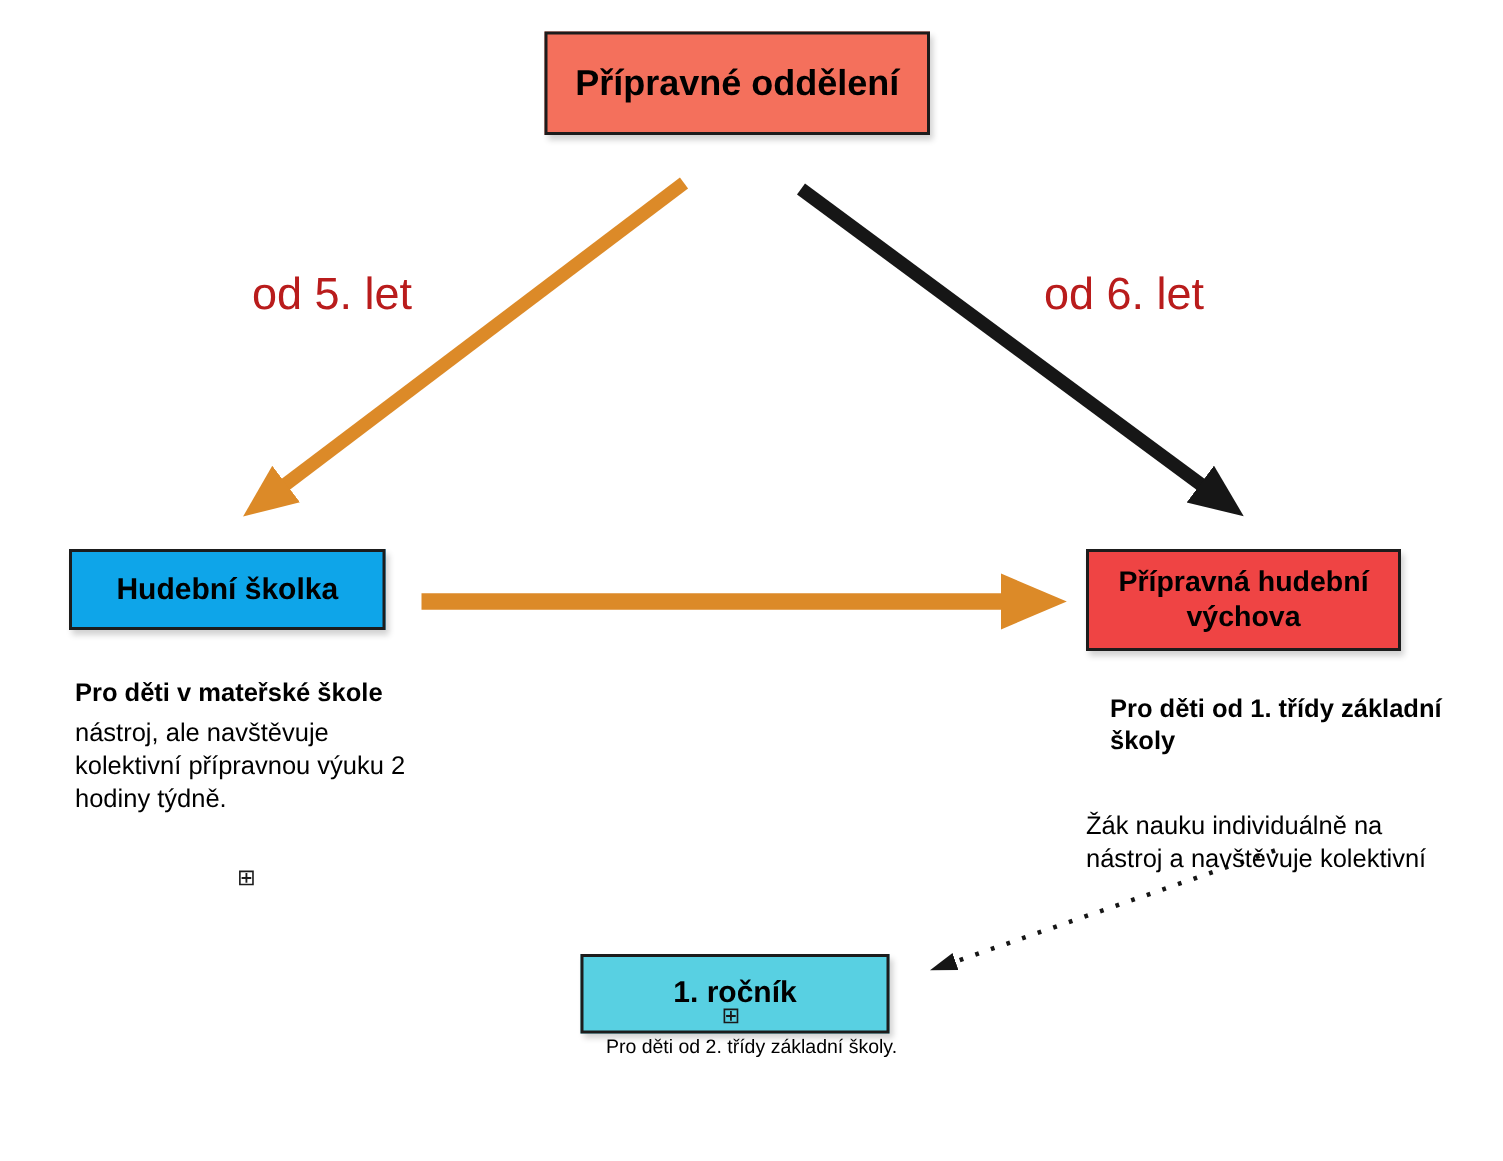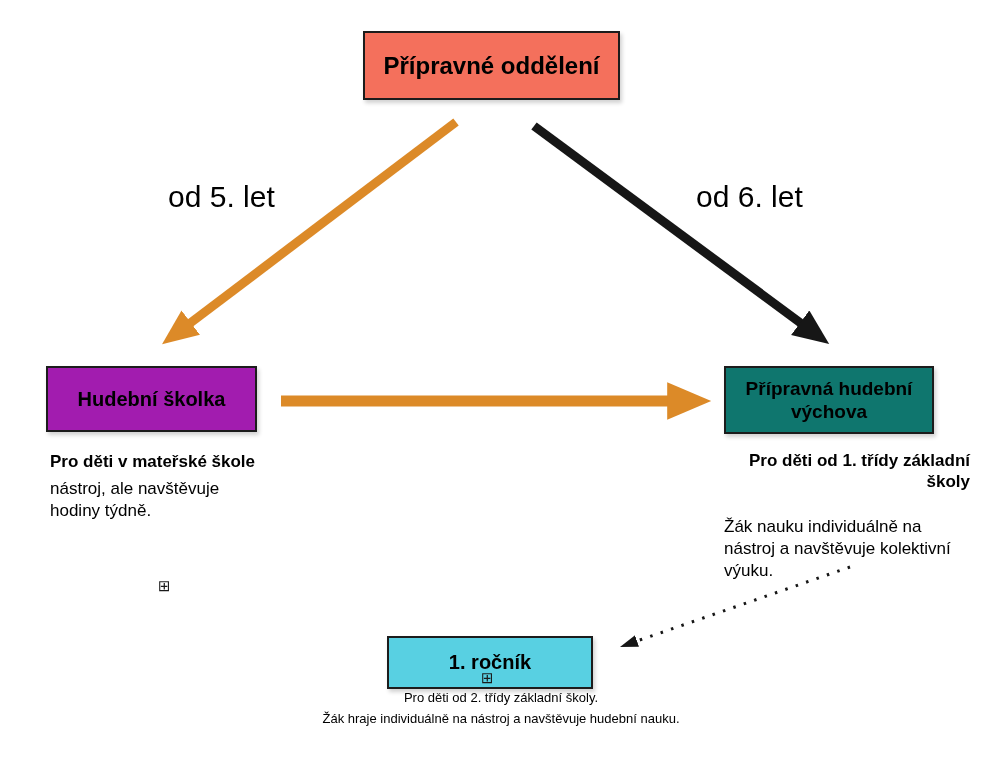--- a/index.html
+++ b/index.html
@@ -13,25 +13,25 @@
   }
   #arrow-layer{position:absolute;left:0;top:0;width:1002px;height:774px;}
   .node{
     position:absolute;
     display:flex;align-items:center;justify-content:center;
     border:2px solid #1c1c1c;
     font-weight:bold;text-align:center;
     box-shadow:2px 3px 4px rgba(0,0,0,0.18);
     box-sizing:border-box;
   }
-  #node-top{left:363px;top:31px;width:257px;height:69px;background:#f4705c;font-size:24px;}
-  #node-left{left:46px;top:366px;width:211px;height:66px;background:#a21caf;font-size:20px;}
-  #node-right{left:724px;top:366px;width:210px;height:68px;background:#0f766e;font-size:19px;line-height:23px;flex-direction:column;}
+  #node-top{left:363px;top:21px;width:257px;height:69px;background:#f4705c;font-size:24px;}
+  #node-left{left:46px;top:366px;width:211px;height:54px;background:#0ea5e9;font-size:20px;}
+  #node-right{left:724px;top:366px;width:210px;height:68px;background:#ef4444;font-size:19px;line-height:23px;flex-direction:column;}
   #node-bottom{left:387px;top:622px;width:206px;height:53px;background:#58d0e2;font-size:20px;margin-top:14px;}
-  .edge-label{position:absolute;font-size:30px;color:#000000;white-space:nowrap;}
+  .edge-label{position:absolute;font-size:30px;color:#b91c1c;white-space:nowrap;}
   #edge-label-left{left:168px;top:180px;}
   #edge-label-right{left:696px;top:180px;}
   .note{position:absolute;font-size:17px;line-height:22px;}
   .note .heading{font-weight:bold;line-height:21px;margin:0 0 6px 0;}
   .note .line{white-space:nowrap;}
   #note-left{left:50px;top:451px;width:250px;}
   #note-right{left:724px;top:446px;width:250px;}
   #note-bottom{left:0;top:687px;width:1002px;text-align:center;font-size:13px;line-height:21px;}
   .anchor-marker{position:absolute;font-size:15px;line-height:13px;color:#1a1a1a;}
   #anchor-left{left:158px;top:579px;}
@@ -77,40 +77,39 @@
   </div>
 
   <div id="node-right" class="node">
     <span>Přípravná hudební</span>
     <span>výchova</span>
   </div>
 
   <div id="note-left" class="note">
     <p class="heading">Pro děti v mateřské škole</p>
     <div class="line">nástroj, ale navštěvuje</div>
+    <div class="line">kolektivní přípravnou výuku 2</div>
     <div class="line">hodiny týdně.</div>
   </div>
 
   <div id="note-right" class="note">
-    <div class="heading" style="margin:4px;text-align:right;">
+    <div class="heading" style="margin:16px;">
       <div class="line">Pro děti od 1. třídy základní</div>
       <div class="line">školy</div>
     </div>
     <div style="height:20px;"></div>
     <div class="line">Žák nauku individuálně na</div>
     <div class="line">nástroj a navštěvuje kolektivní</div>
-    <div class="line">výuku.</div>
   </div>
 
   <div id="anchor-left" class="anchor-marker">⊞</div>
 
   <div id="node-bottom" class="node">
     <span>1. ročník</span>
   </div>
 
   <div id="anchor-bottom" class="anchor-marker">⊞</div>
 
   <div id="note-bottom" class="note">
     <div>Pro děti od 2. třídy základní školy.</div>
-    <div>Žák hraje individuálně na nástroj a navštěvuje hudební nauku.</div>
   </div>
 
 </div>
 
 </body></html>

